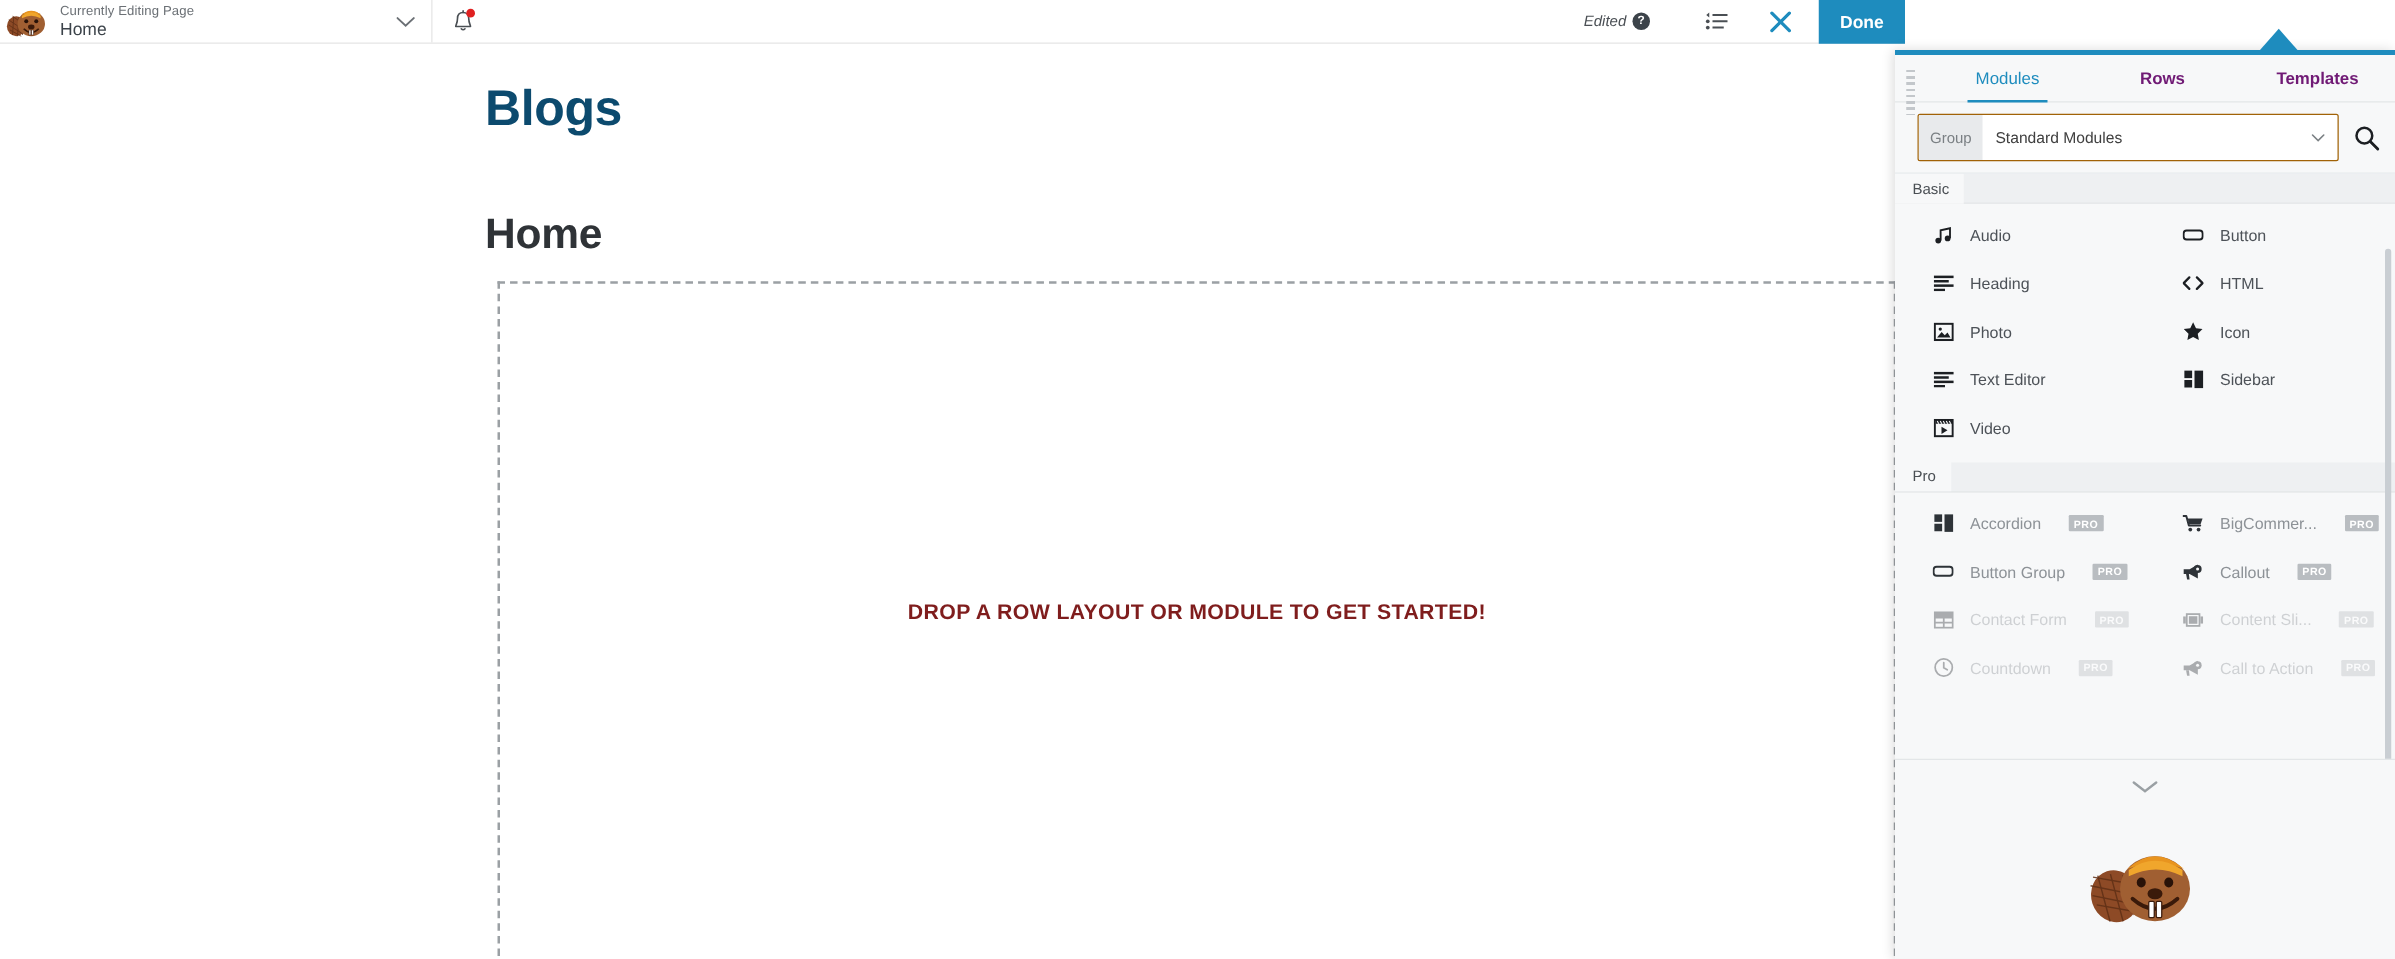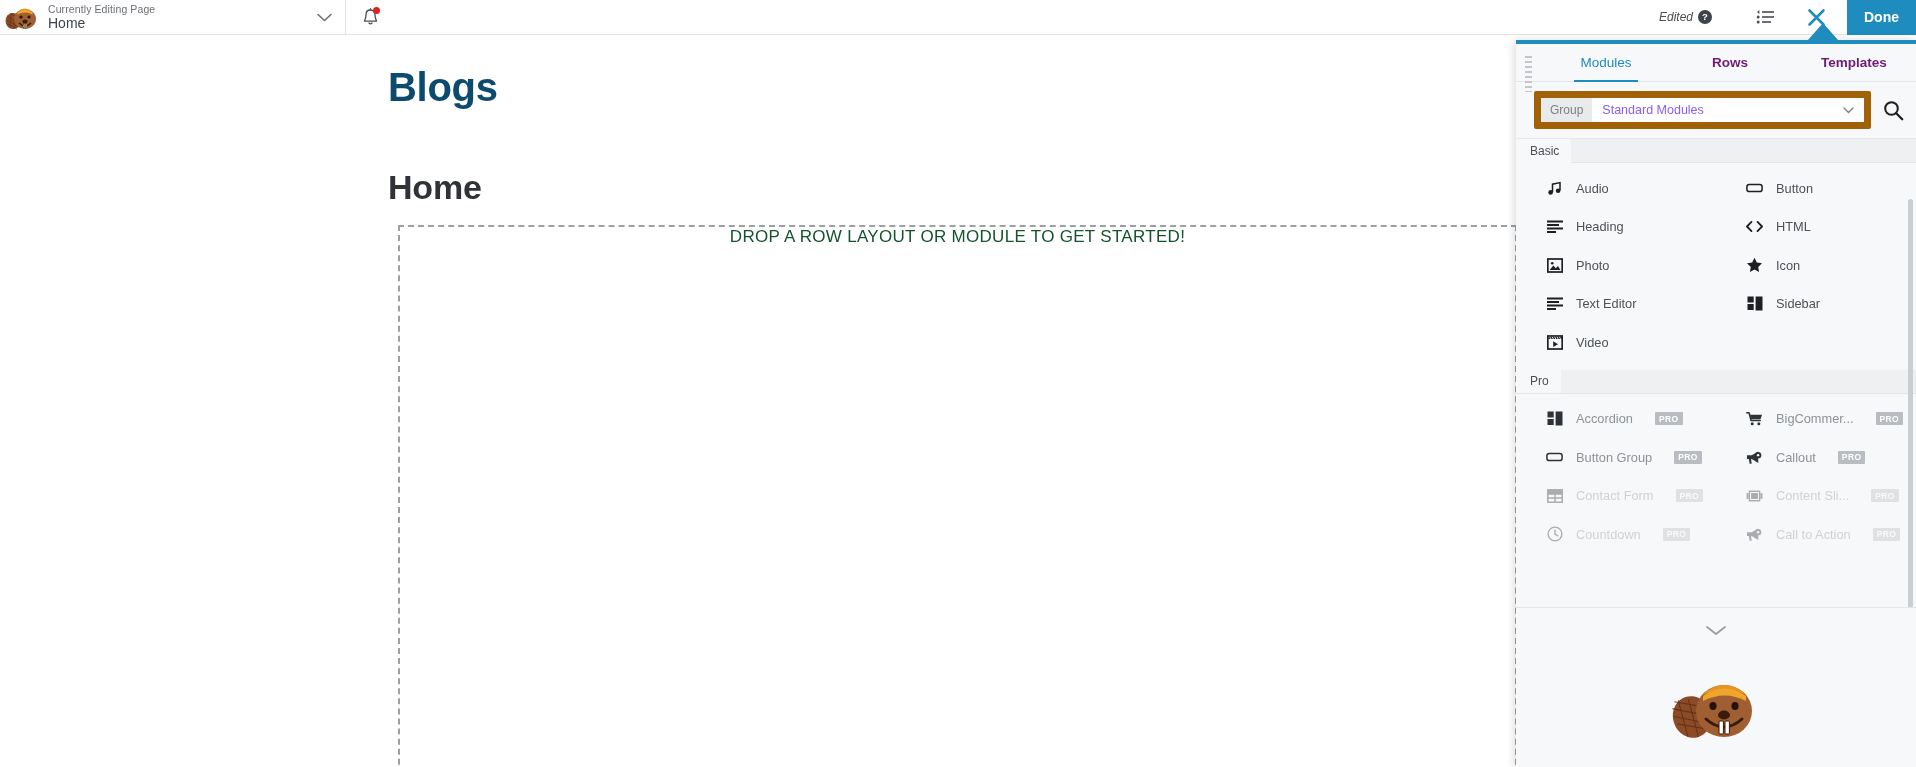--- a/index.html
+++ b/index.html
@@ -6,21 +6,21 @@
   html, body {
     width: 1916px; height: 767px;
     font-family: "Liberation Sans", sans-serif;
     background: #ffffff;
     overflow: hidden;
   }
 
   
   .admin-bar {
     position: absolute; top: 0; left: 0;
-    width: 1916px; height: 35px;
+    width: 1524px; height: 35px;
     background: #ffffff;
     border-bottom: 1px solid #e5e5e5;
     display: flex; align-items: stretch;
     z-index: 40;
   }
   .bb-logo {
     width: 44px; display: flex; align-items: center; justify-content: center;
     flex: 0 0 44px;
   }
   .page-info {
@@ -91,21 +91,22 @@
     font-size: 34px; font-weight: bold; color: #2f3337;
     letter-spacing: -0.2px;
   }
   .drop-area {
     position: absolute; left: 398px; top: 190px;
     width: 1119px; height: 570px;
     border: 2px dashed #9ba0a4;
     display: flex; align-items: flex-start; justify-content: center;
   }
   .drop-text {
-    font-size: 17px; font-weight: normal; color: #14532d;
+    margin-top: 253px;
+    font-size: 17px; font-weight: bold; color: #7f1d1d;
     letter-spacing: .3px;
   }
 
   
   .panel {
     position: absolute; top: 40px; right: 0;
     width: 400px; height: 727px;
     background: #f7f8f9;
     border-top: 4px solid #1e8cbe;
     box-shadow: -2px 0 9px rgba(0,0,0,.14);
@@ -148,30 +149,30 @@
   }
 
   .panel-search-row {
     display: flex; align-items: center;
     padding: 9px 10px 9px 18px;
     gap: 9px;
     flex: 0 0 auto;
   }
   .group-select {
     flex: 1 1 auto; height: 38px;
-    background: #ffffff; border: 7px solid #a16207; border-radius: 2px;
+    background: #ffffff; border: 1px solid #a16207; border-radius: 2px;
     display: flex; align-items: center; overflow: hidden;
   }
   .group-label {
     background: #e8eaec; color: #7b8084;
     font-size: 12px; padding: 0 9px;
     height: 100%; display: flex; align-items: center;
   }
   .group-value {
-    flex: 1 1 auto; font-size: 12.5px; color: #8b5cf6; padding-left: 10px;
+    flex: 1 1 auto; font-size: 12.5px; color: #404040; padding-left: 10px;
   }
   .group-caret { padding-right: 10px; display: flex; align-items: center; }
   .search-btn {
     width: 26px; height: 26px; display: flex; align-items: center; justify-content: center;
     cursor: pointer;
   }
 
   
   .module-scroll {
     flex: 1 1 auto; position: relative; overflow: hidden;

